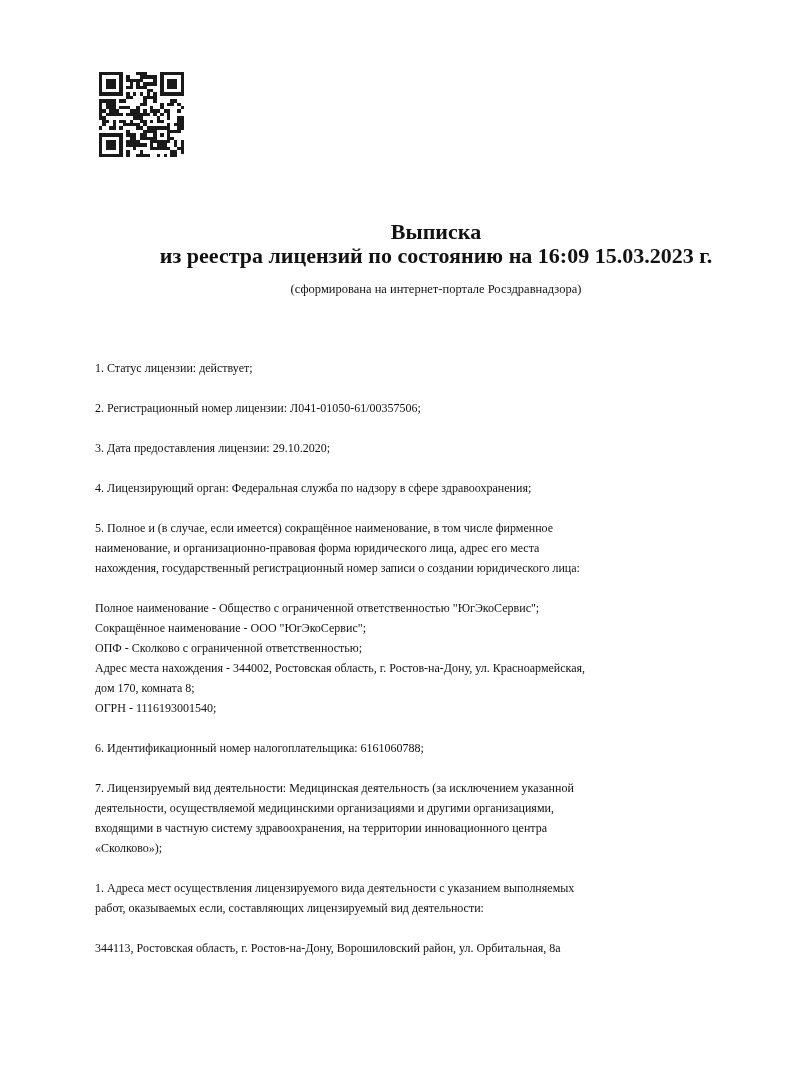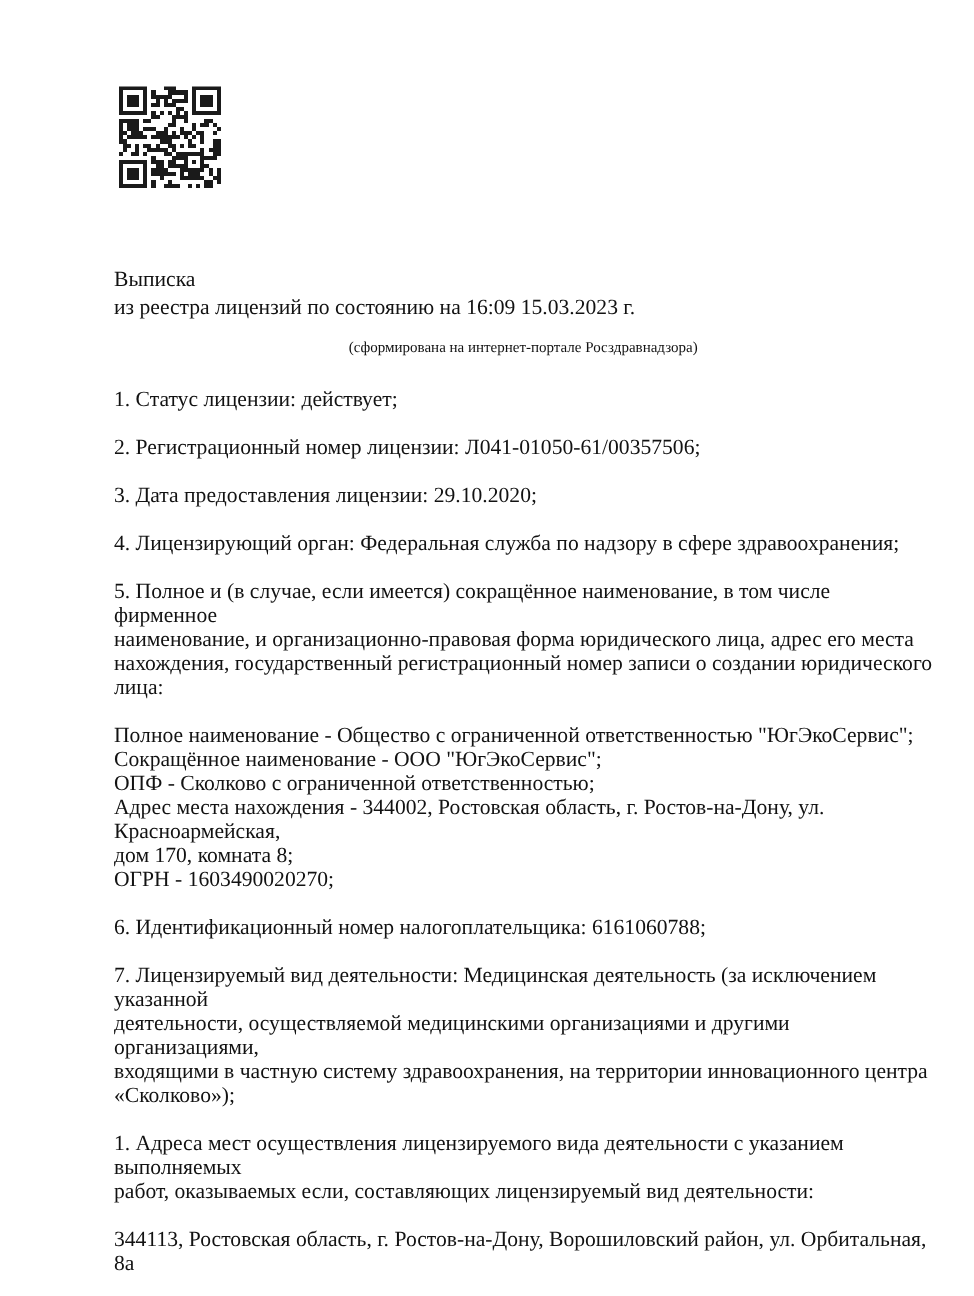--- a/index.html
+++ b/index.html
@@ -26,34 +26,34 @@
     width: 100%;
     height: 100%;
     shape-rendering: crispEdges;
   }
   .content {
     margin-left: 95px;
     margin-right: 35px; 
     padding-top: 220px;
   }
   .title {
-    text-align: left;
-    font-weight: normal;
-    font-size: 18px;
+    text-align: center;
+    font-weight: bold;
+    font-size: 22px;
     line-height: 24px;
   }
   .subtitle {
     text-align: center;
     font-size: 12.5px;
     line-height: 17px;
     margin-top: 13px;
   }
   .paragraphs {
-    margin-top: 24px;
-    font-size: 18px;
+    margin-top: 60px;
+    font-size: 12px;
     line-height: 20px;
   }
   .para {
     margin-bottom: 20px;
   }
   .para:last-child {
     margin-bottom: 0;
   }
   .line {
     white-space: pre-wrap;
@@ -413,21 +413,21 @@
         <div class="line">5. Полное и (в случае, если имеется) сокращённое наименование, в том числе фирменное</div>
         <div class="line">наименование, и организационно-правовая форма юридического лица, адрес его места</div>
         <div class="line">нахождения, государственный регистрационный номер записи о создании юридического лица:</div>
       </div>
       <div class="para">
         <div class="line">Полное наименование - Общество с ограниченной ответственностью "ЮгЭкоСервис";</div>
         <div class="line">Сокращённое наименование - ООО "ЮгЭкоСервис";</div>
         <div class="line">ОПФ - Сколково с ограниченной ответственностью;</div>
         <div class="line">Адрес места нахождения - 344002, Ростовская область, г. Ростов-на-Дону, ул. Красноармейская,</div>
         <div class="line">дом 170, комната 8;</div>
-        <div class="line">ОГРН - 1603490020270;</div>
+        <div class="line">ОГРН - 1116193001540;</div>
       </div>
       <div class="para">
         <div class="line">6. Идентификационный номер налогоплательщика: 6161060788;</div>
       </div>
       <div class="para">
         <div class="line">7. Лицензируемый вид деятельности: Медицинская деятельность (за исключением указанной</div>
         <div class="line">деятельности, осуществляемой медицинскими организациями и другими организациями,</div>
         <div class="line">входящими в частную систему здравоохранения, на территории инновационного центра</div>
         <div class="line">«Сколково»);</div>
       </div>

